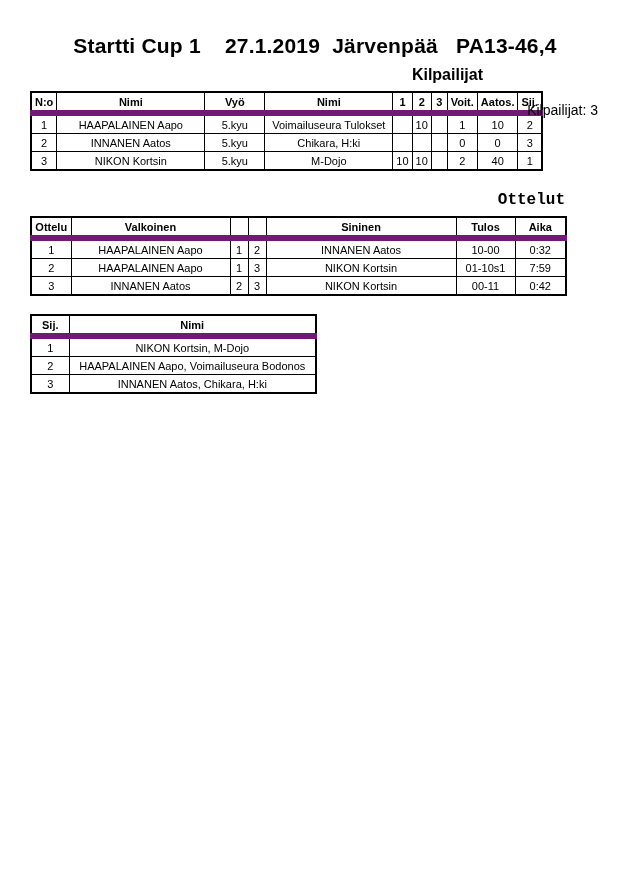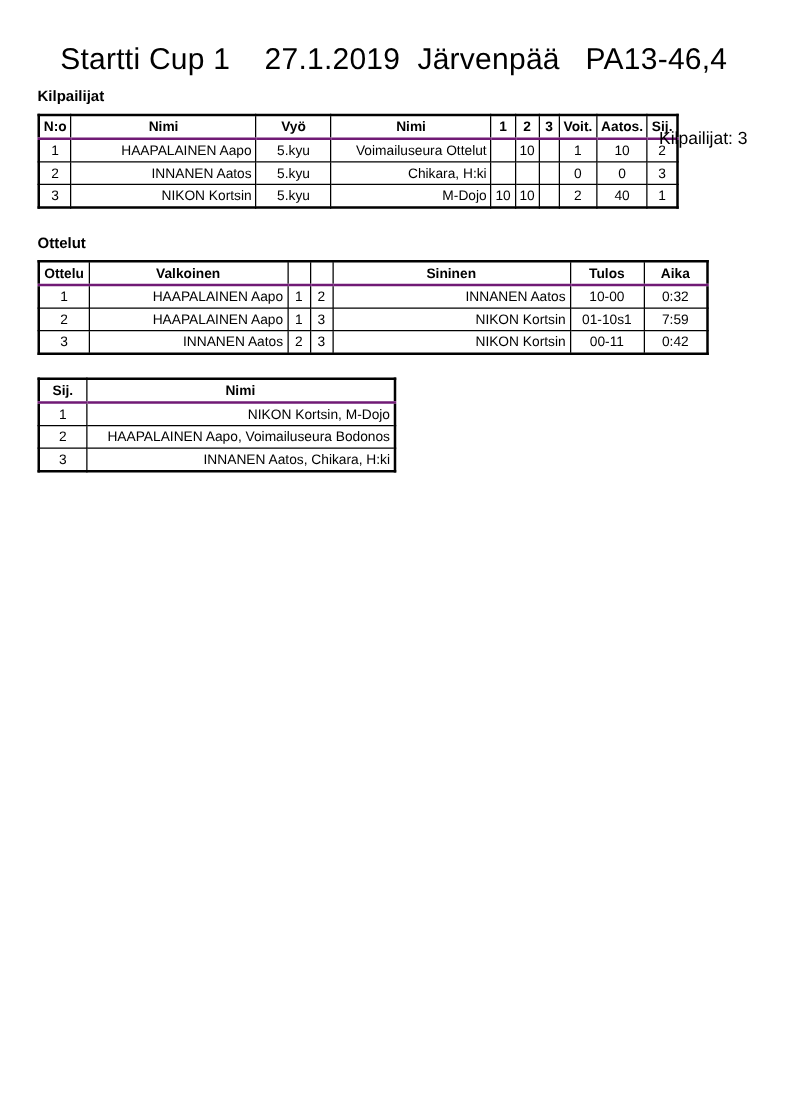--- a/index.html
+++ b/index.html
@@ -16,44 +16,44 @@
     overflow: hidden;
   }
   .page {
     position: relative;
     width: 630px;
     height: 891px;
   }
   .doc-title {
     margin-top: 34px;
     text-align: center;
-    font-size: 24px;
-    font-weight: normal;
+    font-size: 21px;
+    font-weight: bold;
     white-space: pre;
     letter-spacing: 0.2px;
   }
   .competitor-count {
     position: absolute;
     top: 68px;
     right: 32px;
     font-size: 14px;
   }
   .section {
     margin-left: 30px;
   }
   .section-title {
     font-weight: bold;
-    font-size: 12px;
-    text-align: left;
+    font-size: 16px;
+    text-align: right;
     margin-bottom: 7px;
   }
   .sec-1 { margin-top: 8px; }
   .sec-1 .section-title { width: 453px; } 
   .sec-2 { margin-top: 20px; }
-  .sec-2 .section-title { width: 535px; }
+  .sec-2 .section-title { width: 535px; font-family: Liberation Mono, monospace; }
   .sec-3 { margin-top: 18px; }
   .sec-3 .section-title { width: 285px; }
 
   table.tbl {
     border-collapse: collapse;
     table-layout: fixed;
     border: 2px solid #000;
   }
   table.tbl th,
   table.tbl td {
@@ -61,24 +61,24 @@
     font-size: 11px;
     padding: 1px 3px;
     height: 15px;
     overflow: hidden;
     white-space: nowrap;
     font-weight: normal;
   }
   table.tbl thead th {
     font-weight: bold;
     text-align: center;
-    border-bottom: 2px solid #701a75;
+    border-bottom: 6px solid #701a75;
   }
   td.c, th.c { text-align: center; }
-  td.l, th.l { text-align: right; }
+  td.l, th.l { text-align: center; }
 </style>
 </head>
 <body>
 
 <div class="page">
 
   <div class="doc-title">Startti Cup 1    27.1.2019  Järvenpää   PA13-46,4</div>
 
   <div class="competitor-count">Kilpailijat: 3</div>
 
@@ -109,21 +109,21 @@
           <th class="c">Voit.</th>
           <th class="c">Aatos.</th>
           <th class="c">Sij.</th>
         </tr>
       </thead>
       <tbody>
         <tr>
           <td class="c">1</td>
           <td class="l">HAAPALAINEN Aapo</td>
           <td class="c">5.kyu</td>
-          <td class="l">Voimailuseura Ottelut</td>
+          <td class="l">Voimailuseura Tulokset</td>
           <td class="c"></td>
           <td class="c">10</td>
           <td class="c"></td>
           <td class="c">1</td>
           <td class="c">10</td>
           <td class="c">2</td>
         </tr>
         <tr>
           <td class="c">2</td>
           <td class="l">INNANEN Aatos</td>

